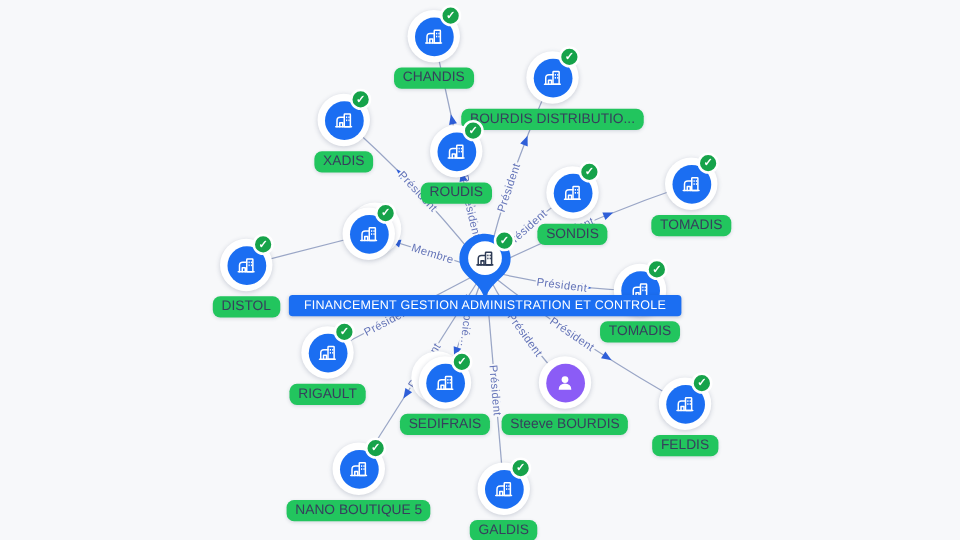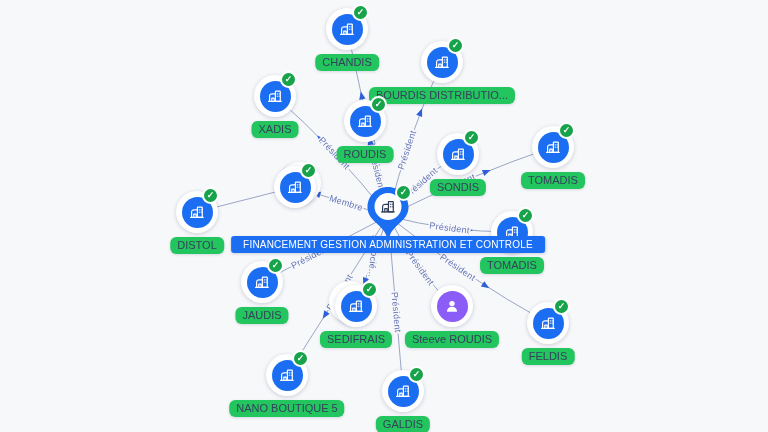--- a/index.html
+++ b/index.html
@@ -308,21 +308,21 @@
                   <rect x="9.8" y="5.2" width="1" height="1.3"></rect>
                   <rect x="11.7" y="5.2" width="1" height="1.3"></rect>
                   <rect x="9.8" y="7.6" width="1" height="1.3"></rect>
                   <rect x="11.7" y="7.6" width="1" height="1.3"></rect>
                 </g>
               </g>
             </svg>
           </div>
         </div>
         <div class="badge">✓</div>
-        <div class="pill">JAUDIS</div>
+        <div class="pill">RIGAULT</div>
       </div>
       <div class="node" style="left: 335px; top: 285px;">
         <div class="back" style="left:-6px;top:-4px"></div>
         <div class="disc">
           <div class="inner">
             <svg width="16" height="16" viewBox="0 0 16 16">
               <g stroke="#fff" stroke-width="1.2" fill="none" stroke-linecap="round" stroke-linejoin="round">
                 <path d="M2.6 13.4 V8.4 Q2.6 5.8 5.2 5.8 H8.4"></path>
                 <path d="M4.8 13.4 V10.2 h2.4 v3.2"></path>
                 <rect x="8.4" y="3.2" width="4.9" height="10.2" rx="0.5"></rect>
@@ -344,21 +344,21 @@
         <div class="disc">
           <div class="inner person">
             <svg width="16" height="16" viewBox="0 0 16 16">
               <g fill="#fff">
                 <circle cx="8" cy="5.6" r="2.7"></circle>
                 <path d="M3 13.8 v-0.6 a5 4.4 0 0 1 10 0 v0.6 z"></path>
               </g>
             </svg>
           </div>
         </div>
-        <div class="pill">Steeve ROUDIS</div>
+        <div class="pill">Steeve BOURDIS</div>
       </div>
       <div class="node" style="left: 527px; top: 302px;">
         <div class="disc">
           <div class="inner">
             <svg width="16" height="16" viewBox="0 0 16 16">
               <g stroke="#fff" stroke-width="1.2" fill="none" stroke-linecap="round" stroke-linejoin="round">
                 <path d="M2.6 13.4 V8.4 Q2.6 5.8 5.2 5.8 H8.4"></path>
                 <path d="M4.8 13.4 V10.2 h2.4 v3.2"></path>
                 <rect x="8.4" y="3.2" width="4.9" height="10.2" rx="0.5"></rect>
                 <path d="M1.6 13.4 H14.2"></path>

